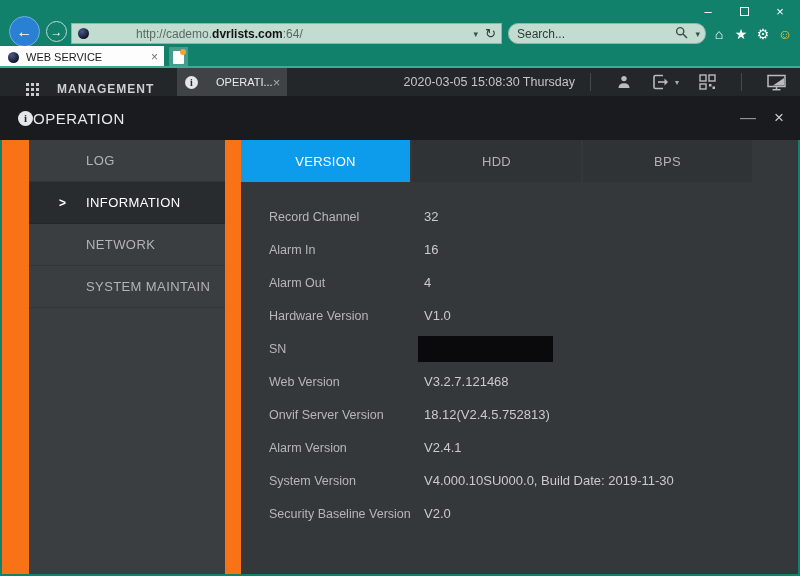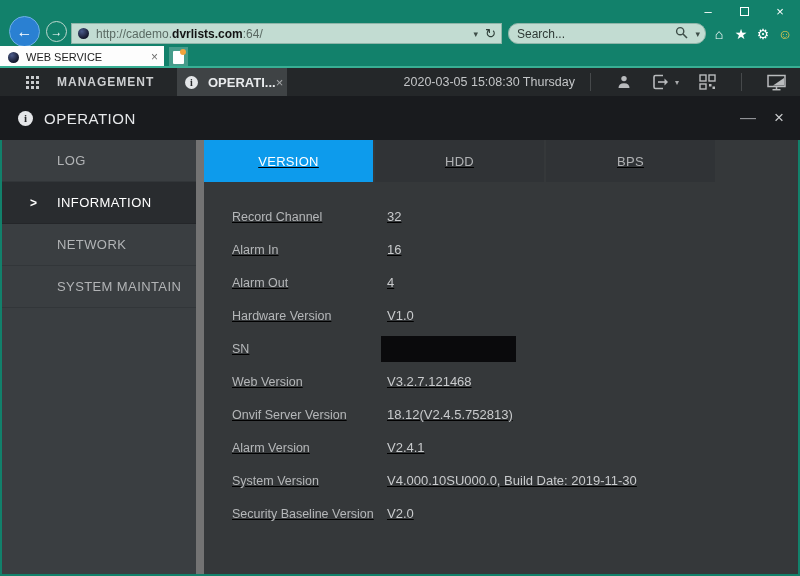--- a/index.html
+++ b/index.html
@@ -10,21 +10,21 @@
   
   .chrome { position:absolute; left:0; top:0; width:800px; height:68px; background:#12816B; }
   .chrome::after { content:""; position:absolute; left:0; bottom:0; width:800px; height:2px; background:#38AF94; }
   .win-ctrls { position:absolute; top:0; right:2px; height:22px; display:flex; }
   .win-ctrls span { width:36px; height:22px; display:flex; align-items:center; justify-content:center; color:#fff; font-size:13px; cursor:default; }
   .max-box { width:9px; height:9px; border:1px solid #fff; display:inline-block; }
   .nav-btn { position:absolute; border-radius:50%; display:flex; align-items:center; justify-content:center; color:#fff; }
   .back { left:9px; top:16px; width:31px; height:31px; background:#2A80D2; border:1px solid #6FB0E4; font-size:16px; }
   .fwd  { left:46px; top:21px; width:21px; height:21px; background:transparent; border:1px solid #BFD8CF; font-size:12px; }
   .field { position:absolute; top:23px; height:21px; background:#C2DCD2; border:1px solid #8FB5A9; display:flex; align-items:center; font-size:12px; }
-  .url-field { left:71px; width:431px; }
+  .url-field { left:71px; width:431px;gap:40px; }
   .search-field { left:508px; width:198px; color:#2F3A36;border-radius:10px; }
   .favicon { width:11px; height:11px; border-radius:50%; background:radial-gradient(circle at 35% 30%, #4a5a8a 0%, #14182c 70%); flex:0 0 11px; }
   .url-field .favicon { margin:0 7px 0 6px; }
   .url-text { white-space:nowrap; overflow:hidden; color:#5A6A63; }
   .url-text b { color:#141414; font-weight:bold; }
   .field .right-icons { margin-left:auto; display:flex; align-items:center; }
   .caret { color:#3E4E48; font-size:9px; padding:0 5px; }
   .refresh { color:#2F3F39; font-size:13px; padding:0 5px 0 2px; }
   .mag-svg { margin-right:2px; }
   .chrome-icons { position:absolute; left:708px; top:23px; height:21px; display:flex; align-items:center; }
@@ -32,50 +32,50 @@
   .smiley { color:#FFD24A !important; }
   .browser-tab { position:absolute; left:0; top:46px; width:164px; height:22px; background:#FDFDFD; display:flex; align-items:center; padding:0 6px 0 8px; }
   .browser-tab .favicon { margin-right:7px; }
   .tab-title { font-size:11px; color:#1C1C1C; white-space:nowrap; overflow:hidden; flex:1; }
   .tab-close { color:#6E6E6E; font-size:12px; padding-left:6px; }
   .newtab-btn { position:absolute; left:169px; top:47px; width:19px; height:20px; background:rgba(255,255,255,0.22); display:flex; align-items:center; justify-content:center; }
   .newtab-page { width:11px; height:13px; background:#fff; border-radius:1px; position:relative; }
   .newtab-page::after { content:""; position:absolute; right:-2px; top:-2px; width:6px; height:6px; border-radius:50%; background:#F2A33C; }
 
   
-  .app-header { position:absolute; left:0; top:68px; width:800px; height:28px; background:#242729; display:flex; align-items:center; }
+  .app-header { position:absolute; left:0; top:68px; width:800px; height:28px; background:#242729; display:flex; align-items:flex-end; }
   .grid-icon { margin-left:26px; width:13px; height:13px; display:grid; grid-template-columns:repeat(3,3px); grid-template-rows:repeat(3,3px); gap:2px; }
   .grid-icon i { background:#C9CBCD; }
   .mgmt-label { margin-left:18px; font-size:12px; font-weight:bold; letter-spacing:1px; color:#CDCFD1; }
   .app-tab { position:absolute; left:177px; top:0; width:110px; height:28px; background:#3F4345; display:flex; align-items:center; padding:0 8px; }
   .info-badge { width:13px; height:13px; border-radius:50%; background:#E4E6E8; color:#26282A; font-size:10px; font-weight:bold; display:flex; align-items:center; justify-content:center; flex:0 0 13px; font-family:"Liberation Serif",serif; }
-  .app-tab .lbl { margin-left:10px; font-size:13px; font-weight:bold; color:#E9EBED; flex:1; white-space:nowrap; }
+  .app-tab .lbl { margin-left:18px; font-size:11px; font-weight:normal; color:#E9EBED; flex:1; white-space:nowrap; }
   .app-tab .x { color:#A9ABAD; font-size:13px; }
   .header-right { margin-left:auto; display:flex; align-items:center; height:28px; padding-right:4px; }
   .header-date { font-size:12.5px; color:#C3C5C7; }
   .vsep { width:1px; height:18px; background:#46494B; margin:0 15px; }
   .hicon { display:flex; align-items:center; justify-content:center; margin:0 10px; }
   .hicon svg { display:block; }
   .caret-sm { color:#A9ABAD; font-size:8px; margin-left:3px; }
 
   
   .dlg-title { position:absolute; left:0; top:96px; width:800px; height:44px; background:#191B1E; display:flex; align-items:center; }
   .dlg-title .info-badge { width:15px; height:15px; font-size:11px; margin-left:18px; flex:0 0 15px; }
-  .dlg-title .t { margin-left:11px; font-size:15px; color:#E6E8EA; letter-spacing:0.5px; }
+  .dlg-title .t { font-size:15px; color:#E6E8EA; letter-spacing:0.5px; }
   .dlg-ctrls { margin-left:auto; display:flex; align-items:center; padding-right:16px; }
   .dlg-min { color:#95979B; font-size:16px; margin-right:18px; }
   .dlg-close { color:#C9CBCD; font-size:17px; }
 
   
-  .dlg-body { position:absolute; left:0; top:140px; width:800px; height:436px; background:#737373; display:flex; }
+  .dlg-body { position:absolute; left:0; top:140px; width:800px; height:436px; background:#f97316; display:flex;padding-left:29px; }
   .sidebar { width:196px; background:#3A3E41; flex:0 0 196px; }
   .side-item { height:42px; display:flex; align-items:center; position:relative; padding-left:57px; font-size:13px; color:#B2B4B6; letter-spacing:0.4px; border-bottom:1px solid rgba(0,0,0,0.12); cursor:default; }
   .side-item.active { background:#292C2F; color:#FFFFFF; }
   .side-item.active .chev { position:absolute; left:30px; color:#FFFFFF; font-weight:bold; font-size:12px; }
-  .content { flex:1; margin-left:8px; background:#35383A; overflow:hidden;text-decoration:underline; }
+  .content { flex:1; margin-left:16px; background:#35383A; overflow:hidden; }
   .tabs { height:42px; display:flex; }
   .tab { width:169px; height:42px; margin-right:2px; background:#303336; color:#B0B2B4; font-size:13px; display:flex; align-items:center; justify-content:center; letter-spacing:0.3px; cursor:default; }
   .tab.active { background:#0D9BEC; color:#FFFFFF; }
   .rows { padding:18px 0 0 28px; }
   .row { height:33px; display:flex; align-items:center; }
   .row .lbl { width:155px; font-size:12.5px; color:#B5B7B9; flex:0 0 155px; }
   .row .val { font-size:13px; color:#C9CBCD; }
   .sn-box { width:135px; height:26px; background:#0A0A0C; margin-left:-6px; }
 
   

